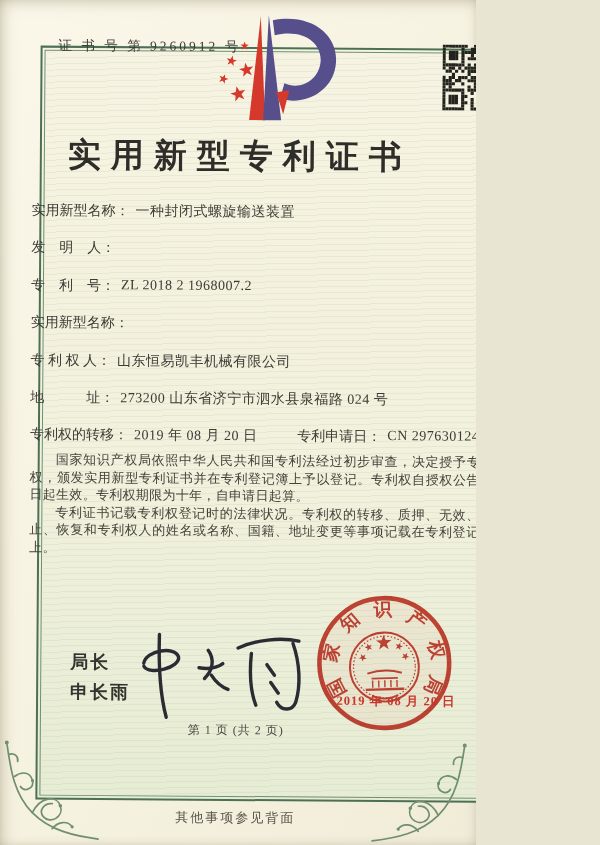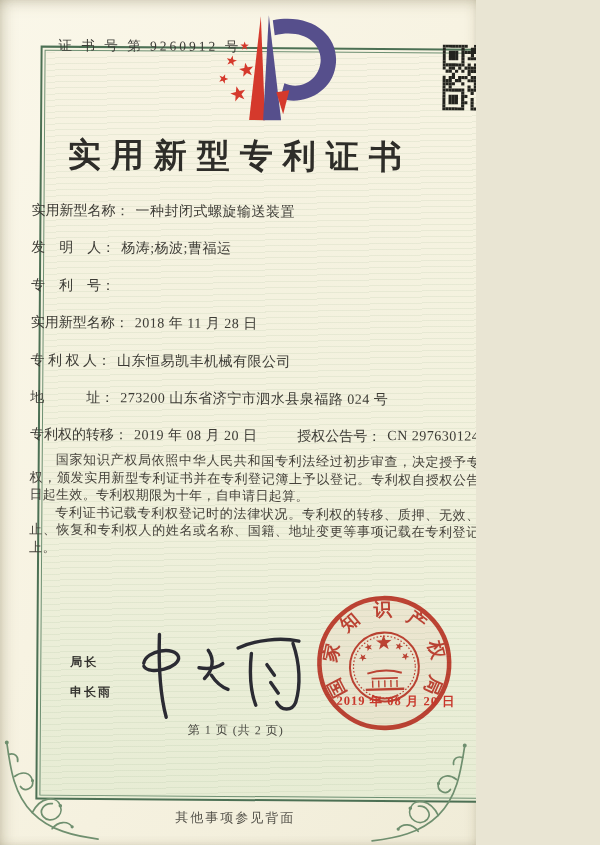--- a/index.html
+++ b/index.html
@@ -53,21 +53,21 @@
   .grant{height:30px !important;}
   .grant .gap{width:46px;}
   .paras{
     position:absolute;left:30px;top:452px;width:464px;z-index:3;
     font-size:13px;line-height:17.6px;color:#45423b;text-align:justify;
   }
   .paras p{margin:0;text-indent:2em;letter-spacing:.3px;}
   .sig-block{
     position:absolute;left:72px;top:648px;z-index:3;
     font-family:"Liberation Sans","DejaVu Sans",sans-serif;
-    font-size:12px;font-weight:700;color:#34332f;letter-spacing:2px;line-height:30px;
+    font-size:18px;font-weight:700;color:#34332f;letter-spacing:2px;line-height:30px;
   }
   .signature{position:absolute;left:125px;top:618px;width:190px;height:110px;z-index:4;transform:rotate(-3deg);}
   .seal{position:absolute;left:312px;top:589px;width:148px;height:148px;z-index:4;opacity:.92;transform:rotate(-2deg);mix-blend-mode:multiply;}
   .seal-date{
     position:absolute;left:318px;top:692px;width:160px;text-align:center;z-index:5;
     color:#c8372b;font-size:12.5px;font-weight:700;letter-spacing:1px;white-space:nowrap;
   }
   .page-num{
     position:absolute;left:0;top:722px;width:100%;text-align:center;z-index:3;
     font-size:12px;color:#4a4a43;letter-spacing:1px;
@@ -351,42 +351,41 @@
 
     <div class="title">实用新型专利证书</div>
 
     <ul class="fields">
       <li>
         <span class="lab">实用新型名称：</span>
         <span class="val">一种封闭式螺旋输送装置</span>
       </li>
       <li>
         <span class="lab">发　明　人：</span>
-        <span class="val">杨涛;杨波;曹福运</span>
       </li>
       <li>
         <span class="lab">专　利　号：</span>
+        <span class="val">ZL 2018 2 1968007.2</span>
       </li>
       <li>
         <span class="lab">实用新型名称：</span>
-        <span class="val">2018 年 11 月 28 日</span>
       </li>
       <li>
         <span class="lab">专 利 权 人：</span>
         <span class="val">山东恒易凯丰机械有限公司</span>
       </li>
       <li>
         <span class="lab">地　　　址：</span>
         <span class="val">273200 山东省济宁市泗水县泉福路 024 号</span>
       </li>
       <li class="grant">
         <span class="lab">专利权的转移：</span>
         <span class="val">2019 年 08 月 20 日</span>
         <span class="gap"></span>
-        <span class="lab">授权公告号：</span>
+        <span class="lab">专利申请日：</span>
         <span class="val">CN 297630124 U</span>
       </li>
     </ul>
 
     <div class="paras">
       <p>国家知识产权局依照中华人民共和国专利法经过初步审查，决定授予专利权，颁发实用新型专利证书并在专利登记簿上予以登记。专利权自授权公告之日起生效。专利权期限为十年，自申请日起算。</p>
       <p>专利证书记载专利权登记时的法律状况。专利权的转移、质押、无效、终止、恢复和专利权人的姓名或名称、国籍、地址变更等事项记载在专利登记簿上。</p>
     </div>
 
     <div class="sig-block">

